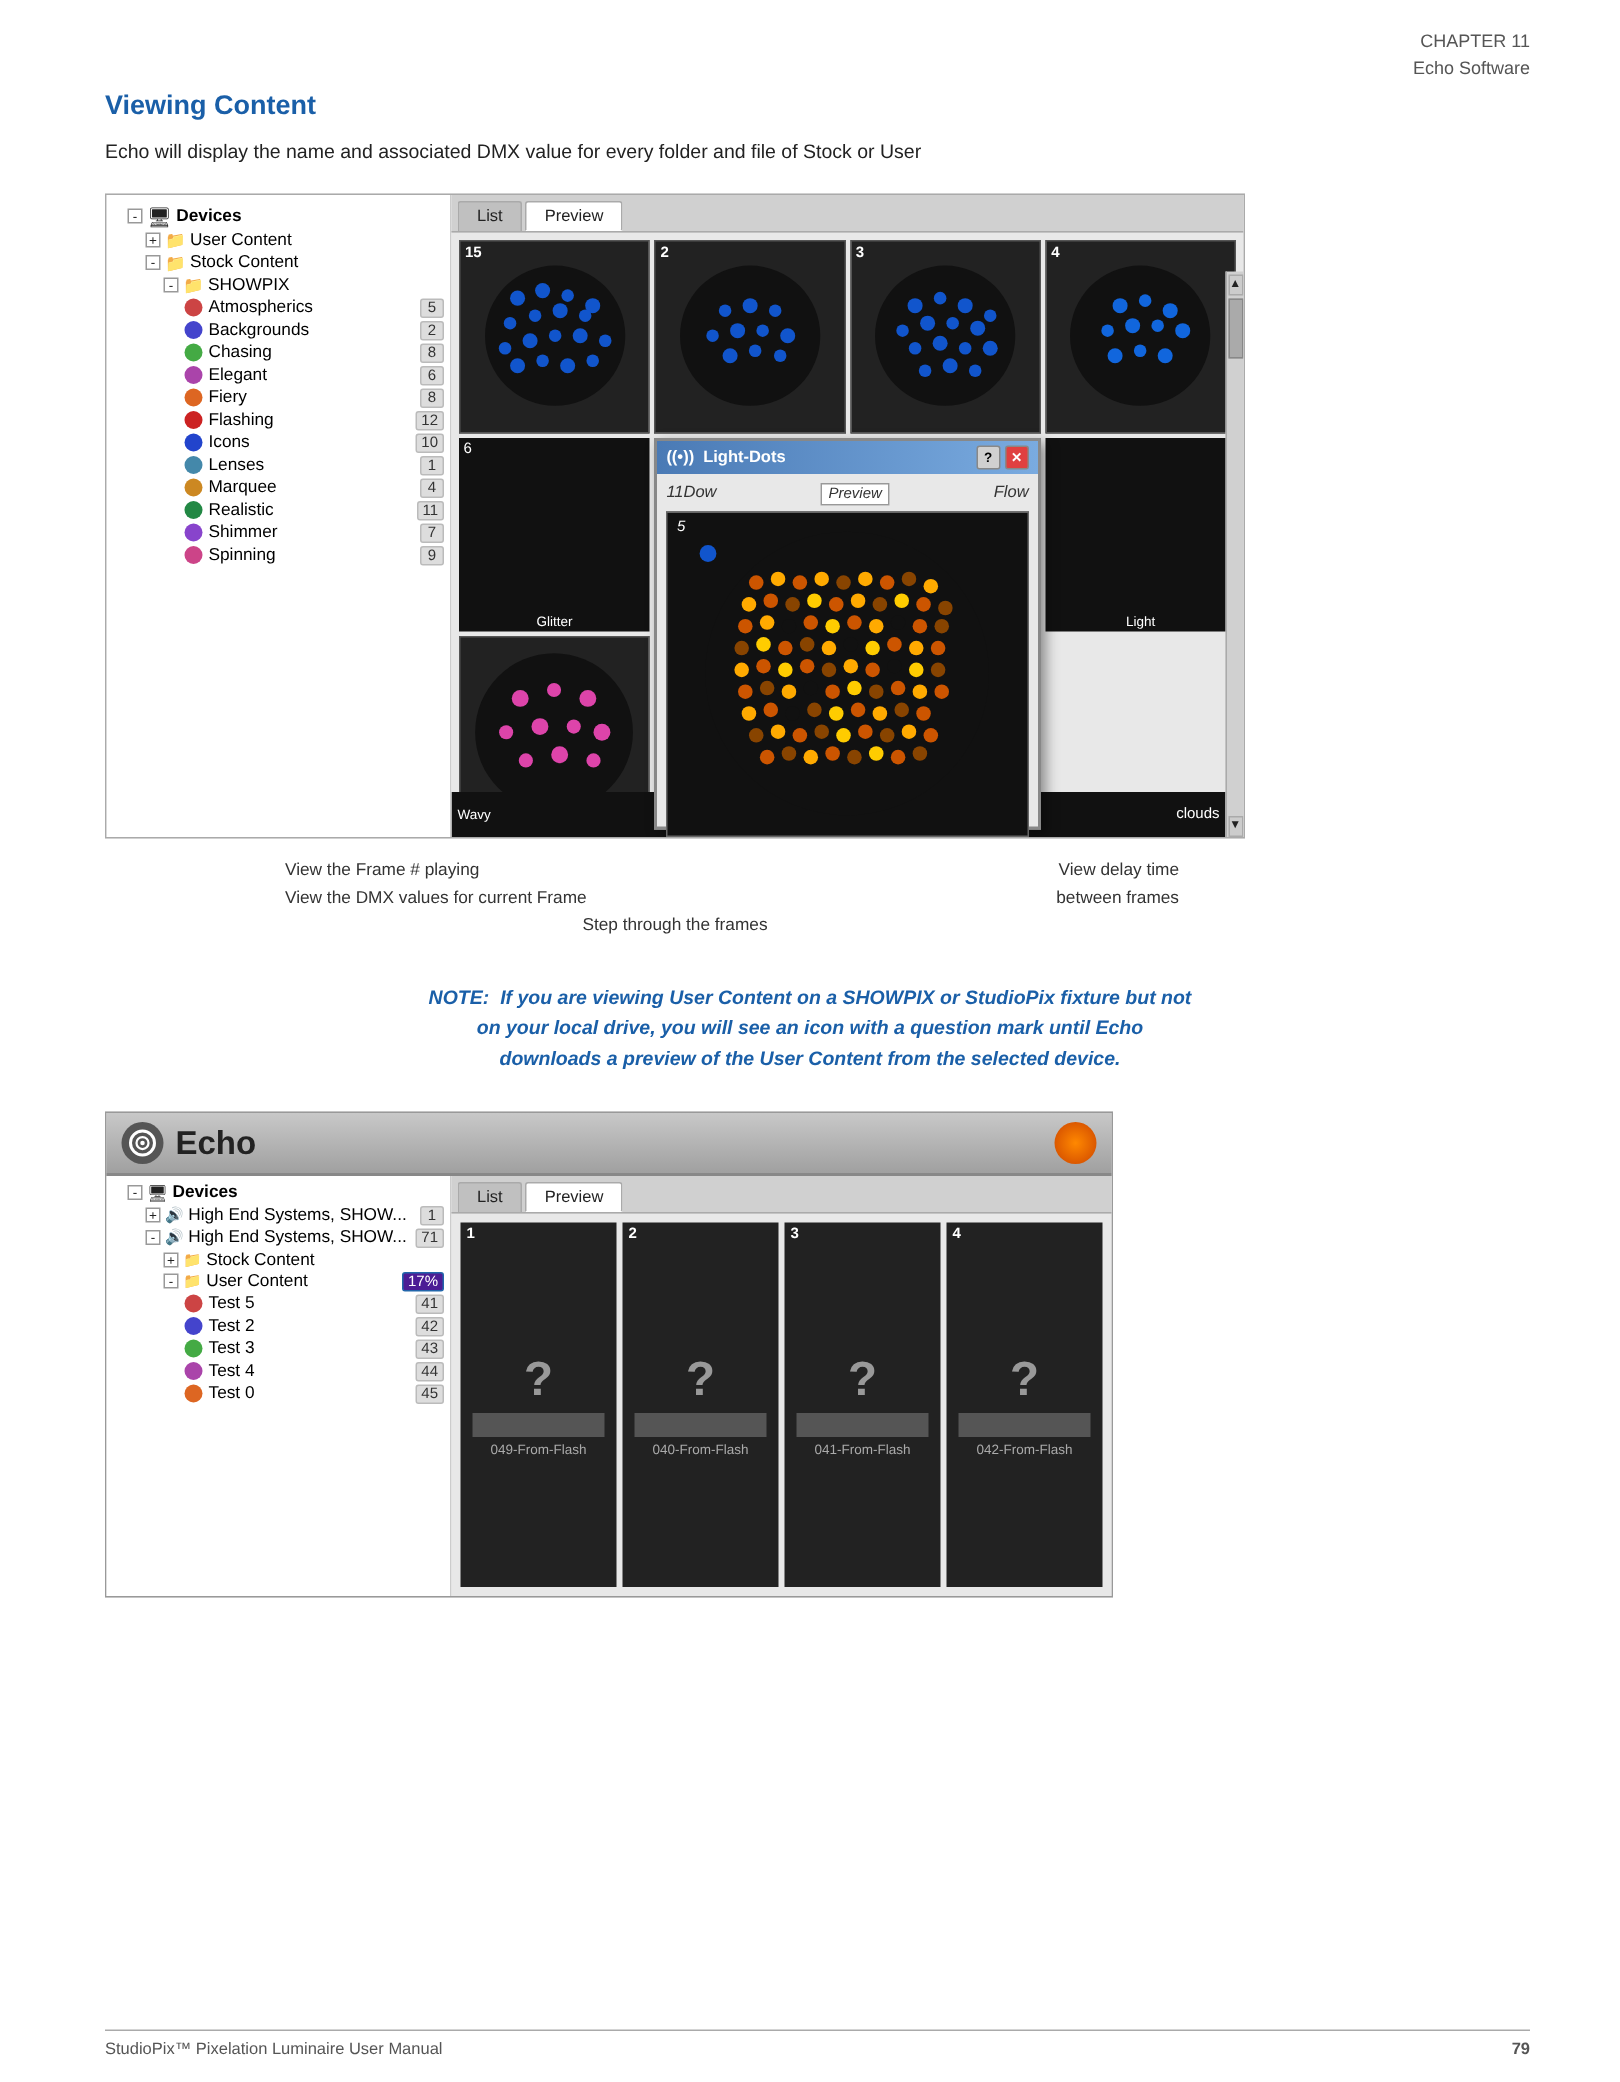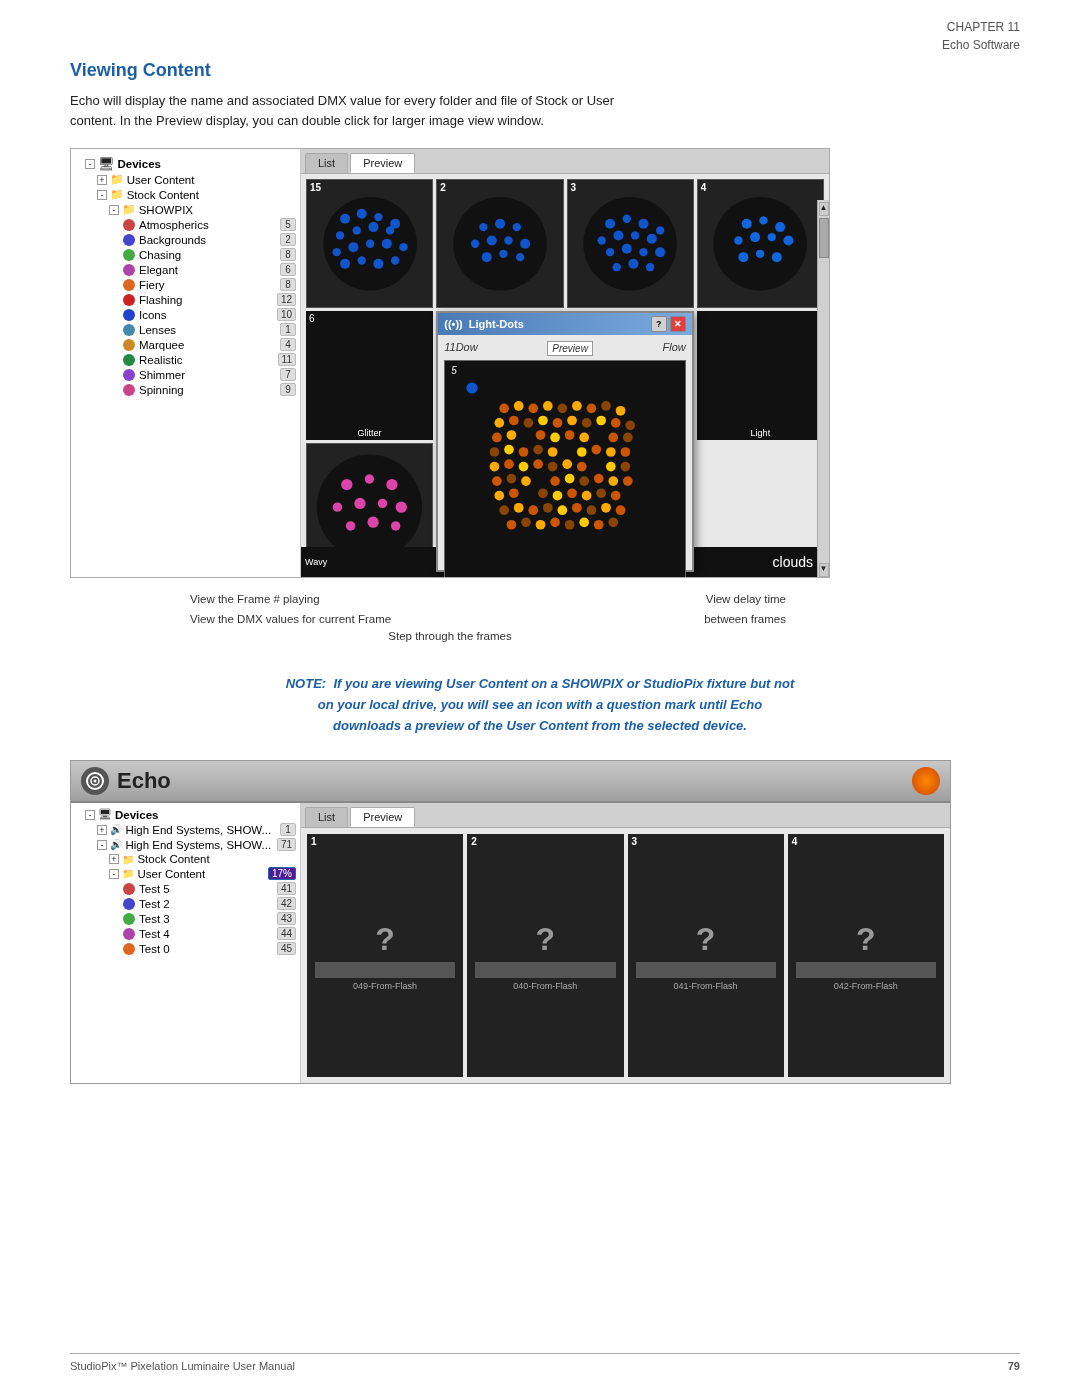--- a/index.html
+++ b/index.html
@@ -238,21 +238,21 @@
       color: #1a5fa8;
       font-style: italic;
       font-weight: bold;
       line-height: 1.6;
     }
 
     
     .echo-app-box {
       border: 1px solid #999;
       background: #e0e0e0;
-      width: 881px;
+      width: 672px;
       margin-bottom: 16px;
     }
 
     .echo-titlebar {
       background: linear-gradient(to bottom, #c8c8c8, #a0a0a0);
       border-bottom: 2px solid #888;
       padding: 6px 10px;
       display: flex;
       align-items: center;
       gap: 8px;
@@ -371,21 +371,20 @@
   <div>CHAPTER 11</div>
   <div>Echo Software</div>
 </div>
 
 <div class="main-content">
 
   <div class="section-title">Viewing Content</div>
 
   <div class="intro-text">
     <div>Echo will display the name and associated DMX value for every folder and file of Stock or User</div>
-    <div>content. In the Preview display, you can double click for larger image view window.</div>
   </div>
 
   <div class="screenshot-box">
 
     <div class="tree-panel">
 
       <div class="tree-item tree-indent-1">
         <span style="display:inline-block;width:10px;height:10px;border:1px solid #999;background:#fff;font-size:9px;text-align:center;line-height:9px;margin-right:3px;">-</span>
         <span style="font-size:13px;margin-right:3px;">🖥</span>
         <span class="tree-label" style="font-weight:bold;">Devices</span>
@@ -731,21 +730,21 @@
           </div>
         </div>
 
         <div style="position:absolute;bottom:0;left:0;right:12px;display:flex;height:30px;">
           <div style="flex:1;background:#111;display:flex;align-items:center;justify-content:flex-start;padding-left:4px;">
             <span style="color:#fff;font-size:9px;">Wavy</span>
           </div>
           <div style="flex:1;background:#111;"></div>
           <div style="flex:1;background:#111;"></div>
           <div style="flex:1;background:#111;display:flex;align-items:center;justify-content:flex-end;padding-right:4px;">
-            <span style="color:#fff;font-size:14px;">clouds</span>
+            <span style="color:#fff;font-size:10px;">clouds</span>
           </div>
         </div>
 
         <div class="scrollbar-v" style="right:0;top:26px;bottom:0;position:absolute;">
           <div style="width:10px;height:14px;background:#ccc;border:1px solid #aaa;margin-top:2px;font-size:8px;text-align:center;">▲</div>
           <div class="scrollbar-thumb"></div>
           <div style="width:10px;height:14px;background:#ccc;border:1px solid #aaa;margin-top:auto;font-size:8px;text-align:center;position:absolute;bottom:0;">▼</div>
         </div>
       </div>
     </div>

